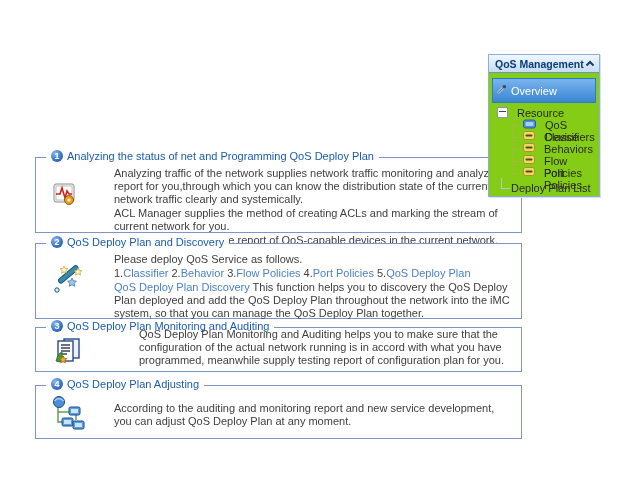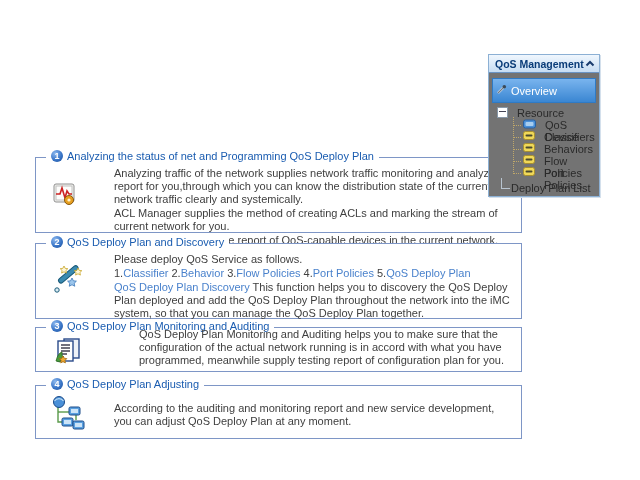--- a/index.html
+++ b/index.html
@@ -13,21 +13,21 @@
   .num-circle{width:12px;height:12px;border-radius:50%;flex:0 0 12px;
               background:radial-gradient(circle at 35% 30%,#8cb8ee,#3a76c8 55%,#1a4c96);
               color:#fff;font-size:9px;font-weight:bold;line-height:12px;text-align:center;}
   .sec-title{color:#1a5cb0;font-weight:normal;font-size:11px;}
   .sec-icon{position:absolute;left:16px;}
   .sec-text{position:absolute;left:78px;top:9px;width:398px;line-height:13px;}
   .sec-text p{margin:0 0 1px 0;}
   a.lnk{color:#4a82cc;text-decoration:none;cursor:pointer;margin-top:24px;}
 
   
-  .sidebar{position:absolute;left:488px;top:54px;width:110px;height:141px;background:#737373;
+  .sidebar{position:absolute;left:488px;top:54px;width:110px;height:141px;background:#84cc16;
            border:1px solid #8cb0d4;box-shadow:1px 1px 0 #d4e0ec;z-index:10;}
   .sb-header{height:17px;background:linear-gradient(#f0f7fe,#c6dcf2);
              border-bottom:1px solid #6a94c4;display:flex;align-items:center;
              padding:0 4px 0 6px;}
   .sb-title{color:#0a3c78;font-weight:bold;font-size:10.5px;flex:1;}
   .sb-collapse{width:10px;height:10px;cursor:pointer;}
   .sb-item-selected{margin:5px 3px 4px 3px;height:15px;border:1px solid #2f7ac4;
              background:linear-gradient(#79b4ee,#3a86d2);color:#fff;
              display:flex;align-items:center;gap:4px;padding:4px 3px;cursor:pointer;}
   .tree{position:relative;padding-left:8px;}

